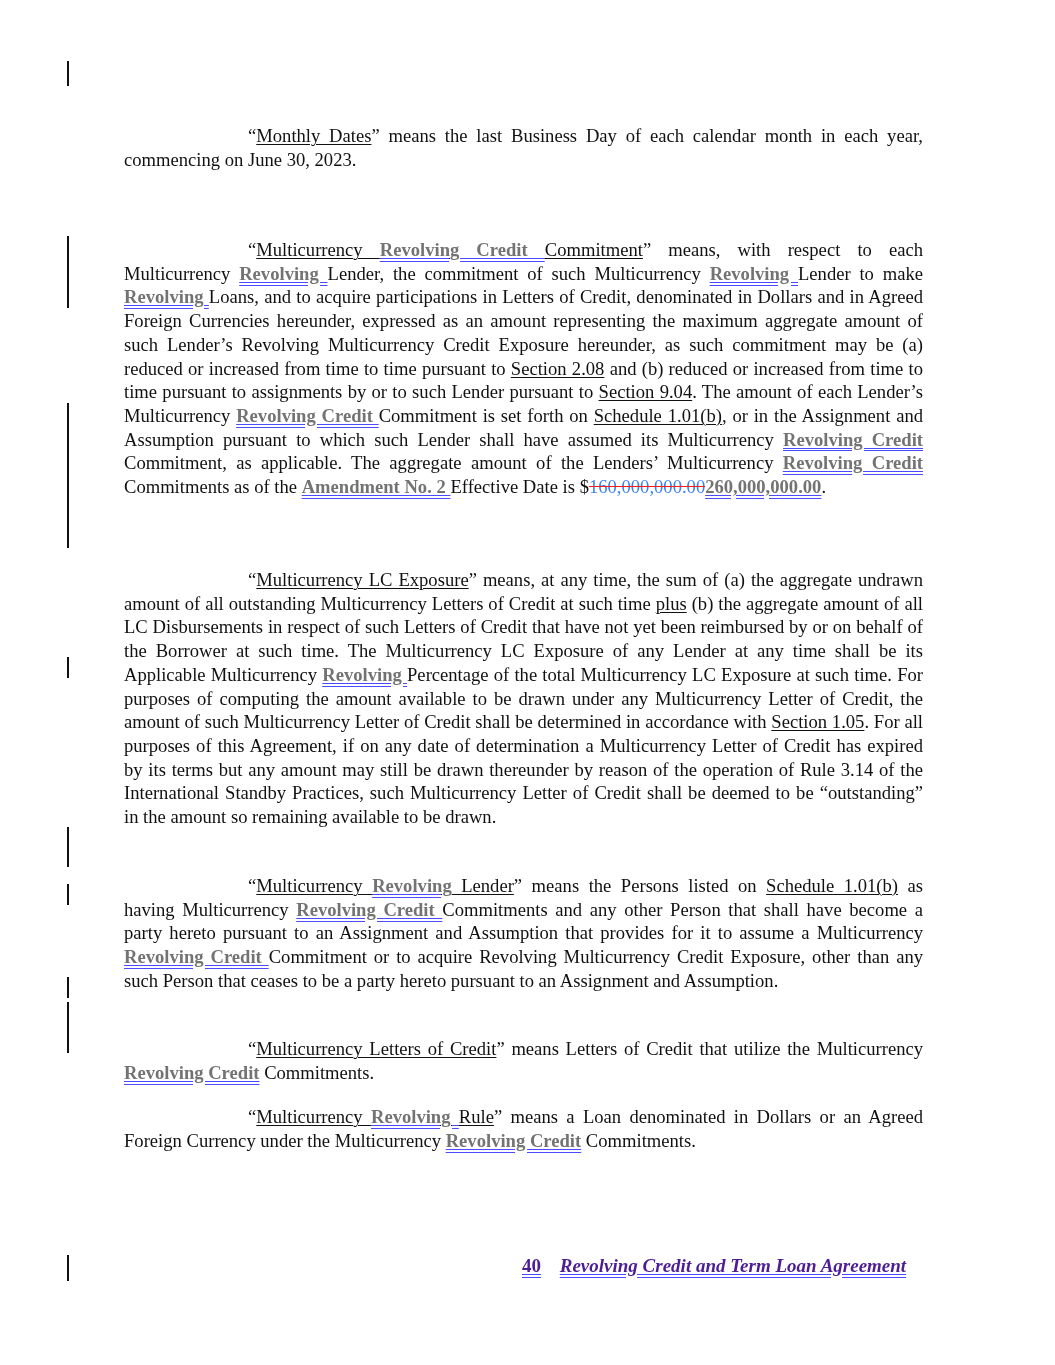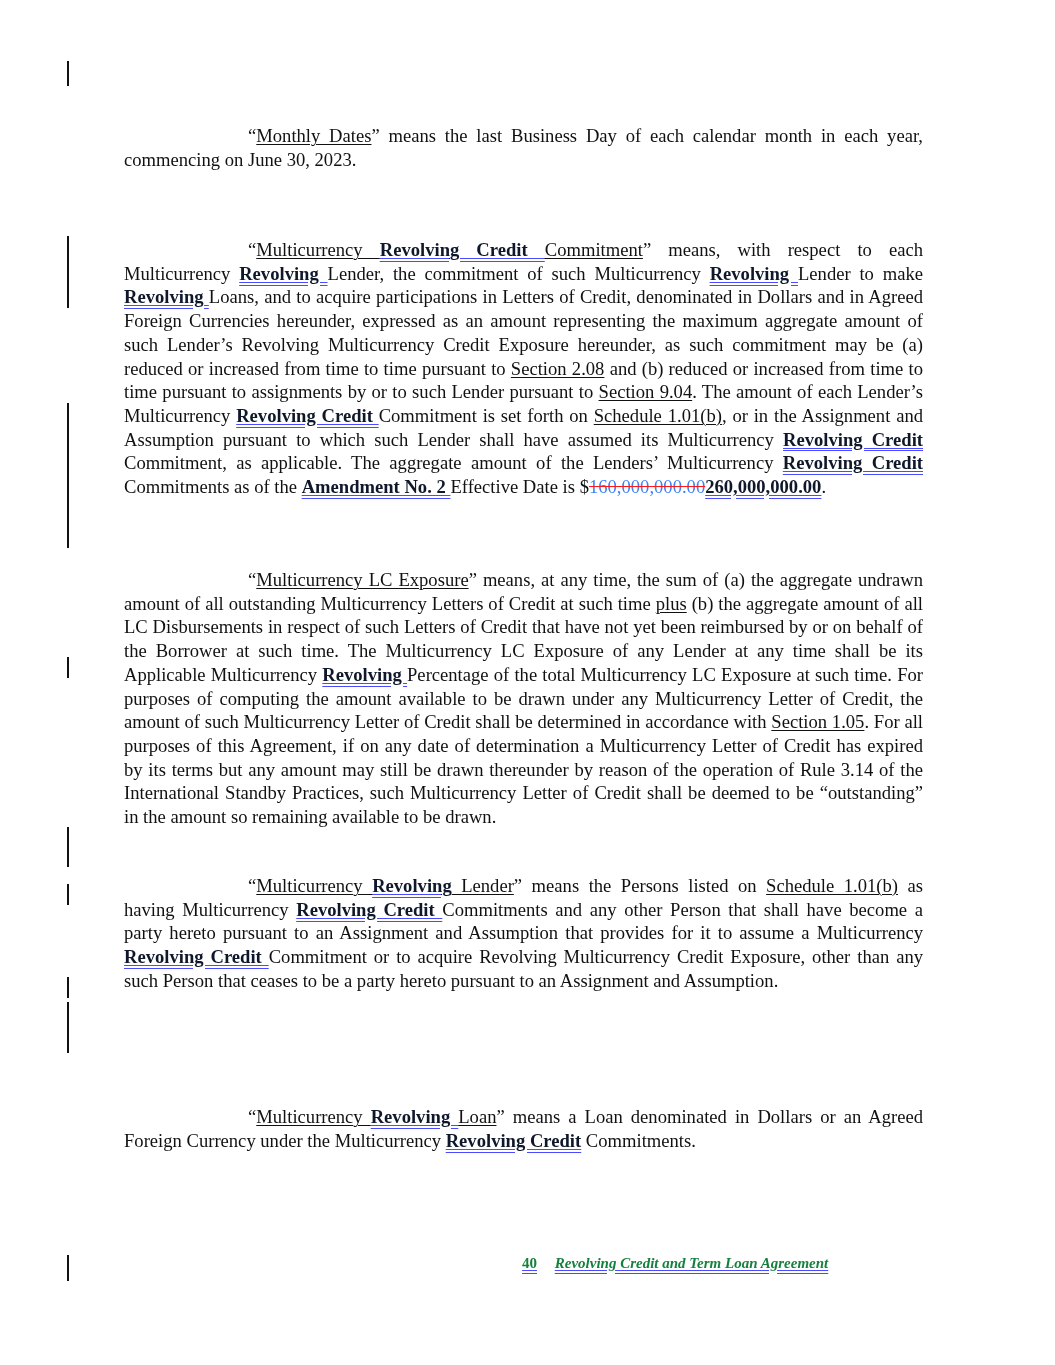--- a/index.html
+++ b/index.html
@@ -5,27 +5,27 @@
   html, body { margin: 0; padding: 0; background: #ffffff; }
   body { width: 1055px; height: 1365px; position: relative; overflow: hidden; }
   .page { position: absolute; left: 0; top: 0; width: 1055px; height: 1243px; background: #fff; }
   .text {
     position: absolute; left: 124px; width: 799px;
     font-family: "Liberation Serif", serif; font-size: 18.6px; line-height: 23.7px;
     color: #111; text-align: justify;
   }
   .para { margin: 0; text-indent: 124px; text-align: justify; }
   .u { text-decoration: underline; text-underline-offset: 2px; text-decoration-thickness: 1px; }
-  .ins { color: #0f172a; font-weight: bold; text-decoration: underline double; text-decoration-color: #4a4aff; text-underline-offset: 2px; }
+  .ins { color: #737373; font-weight: bold; text-decoration: underline double; text-decoration-color: #4a4aff; text-underline-offset: 2px; }
   .del { color: #3b82f6; text-decoration: line-through; text-decoration-color: #ff1a1a; }
   .bar { position: absolute; left: 67px; width: 2px; background: #111; }
   .footer {
     position: absolute; left: 522px; top: 1255px; white-space: nowrap;
-    font-family: "Liberation Serif", serif; font-size: 15px; font-weight: bold; font-style: italic;
-    color: #15803d;
+    font-family: "Liberation Serif", serif; font-size: 19px; font-weight: bold; font-style: italic;
+    color: #4c1d95;
   }
   .footer span { text-decoration: underline double; text-decoration-color: #4a4aff; text-underline-offset: 2px; }
   .footer .num { font-style: normal; margin-right: 14px; }
 </style>
 </head>
 <body>
 
 <div class="page">
 
   <div class="bar" style="top:61px;height:25px;"></div>
@@ -40,21 +40,22 @@
 
   <p class="text para" style="top:124px;"><span>“</span><span class="u">Monthly Dates</span><span>” means the last Business Day of each calendar month in each year, commencing on June 30, 2023.</span></p>
 
 
   <p class="text para" style="top:238px;"><span>“</span><span class="u"><span>Multicurrency </span><span class="ins">Revolving Credit </span><span>Commitment</span></span><span>” means, with respect to each Multicurrency </span><span class="ins">Revolving </span><span>Lender, the commitment of such Multicurrency </span><span class="ins">Revolving </span><span>Lender to make </span><span class="ins">Revolving </span><span>Loans, and to acquire participations in Letters of Credit, denominated in Dollars and in Agreed Foreign Currencies hereunder, expressed as an amount representing the maximum aggregate amount of such Lender’s Revolving Multicurrency Credit Exposure hereunder, as such commitment may be (a) reduced or increased from time to time pursuant to </span><span class="u">Section 2.08</span><span> and (b) reduced or increased from time to time pursuant to assignments by or to such Lender pursuant to </span><span class="u">Section 9.04</span><span>.  The amount of each Lender’s Multicurrency </span><span class="ins">Revolving Credit </span><span>Commitment is set forth on </span><span class="u">Schedule 1.01(b)</span><span>, or in the Assignment and Assumption pursuant to which such Lender shall have assumed its Multicurrency </span><span class="ins">Revolving Credit</span><span> Commitment, as applicable.  The aggregate amount of the Lenders’ Multicurrency </span><span class="ins">Revolving Credit </span><span> Commitments as of the </span><span class="ins">Amendment No. 2 </span><span>Effective Date is $</span><span class="del">160,000,000.00</span><span class="ins">260,000,000.00</span><span>.</span></p>
 
   <p class="text para" style="top:568px;"><span>“</span><span class="u">Multicurrency LC Exposure</span><span>” means, at any time, the sum of (a) the aggregate undrawn amount of all outstanding Multicurrency Letters of Credit at such time </span><span class="u">plus</span><span> (b) the aggregate amount of all LC Disbursements in respect of such Letters of Credit that have not yet been reimbursed by or on behalf of the Borrower at such time.  The Multicurrency LC Exposure of any Lender at any time shall be its Applicable Multicurrency </span><span class="ins">Revolving </span><span>Percentage of the total Multicurrency LC Exposure at such time.  For purposes of computing the amount available to be drawn under any Multicurrency Letter of Credit, the amount of such Multicurrency Letter of Credit shall be determined in accordance with </span><span class="u">Section 1.05</span><span>.  For all purposes of this Agreement, if on any date of determination a Multicurrency Letter of Credit has expired by its terms but any amount may still be drawn thereunder by reason of the operation of Rule 3.14 of the International Standby Practices, such Multicurrency Letter of Credit shall be deemed to be “outstanding” in the amount so remaining available to be drawn.</span></p>
 
   <p class="text para" style="top:874px;"><span>“</span><span class="u"><span>Multicurrency </span><span class="ins">Revolving</span><span> Lender</span></span><span>” means the Persons listed on </span><span class="u">Schedule 1.01(b)</span><span> as having Multicurrency </span><span class="ins">Revolving Credit </span><span>Commitments and any other Person that shall have become a party hereto pursuant to an Assignment and Assumption that provides for it to assume a Multicurrency </span><span class="ins">Revolving Credit </span><span>Commitment or to acquire Revolving Multicurrency Credit Exposure, other than any such Person that ceases to be a party hereto pursuant to an Assignment and Assumption.</span></p>
 
+  <p class="text para" style="top:1037px;"><span>“</span><span class="u">Multicurrency Letters of Credit</span><span>” means Letters of Credit that utilize the Multicurrency </span><span class="ins">Revolving Credit</span><span> Commitments.</span></p>
 
-  <p class="text para" style="top:1105px;"><span>“</span><span class="u"><span>Multicurrency </span><span class="ins">Revolving </span><span>Loan</span></span><span>” means a Loan denominated in Dollars or an Agreed Foreign Currency under the Multicurrency </span><span class="ins">Revolving Credit</span><span> Commitments.</span></p>
+  <p class="text para" style="top:1105px;"><span>“</span><span class="u"><span>Multicurrency </span><span class="ins">Revolving </span><span>Rule</span></span><span>” means a Loan denominated in Dollars or an Agreed Foreign Currency under the Multicurrency </span><span class="ins">Revolving Credit</span><span> Commitments.</span></p>
 
   <div class="footer">
     <span class="num">40</span>
     <span>Revolving Credit and Term Loan Agreement</span>
   </div>
 
 </div>
 
 </body></html>

